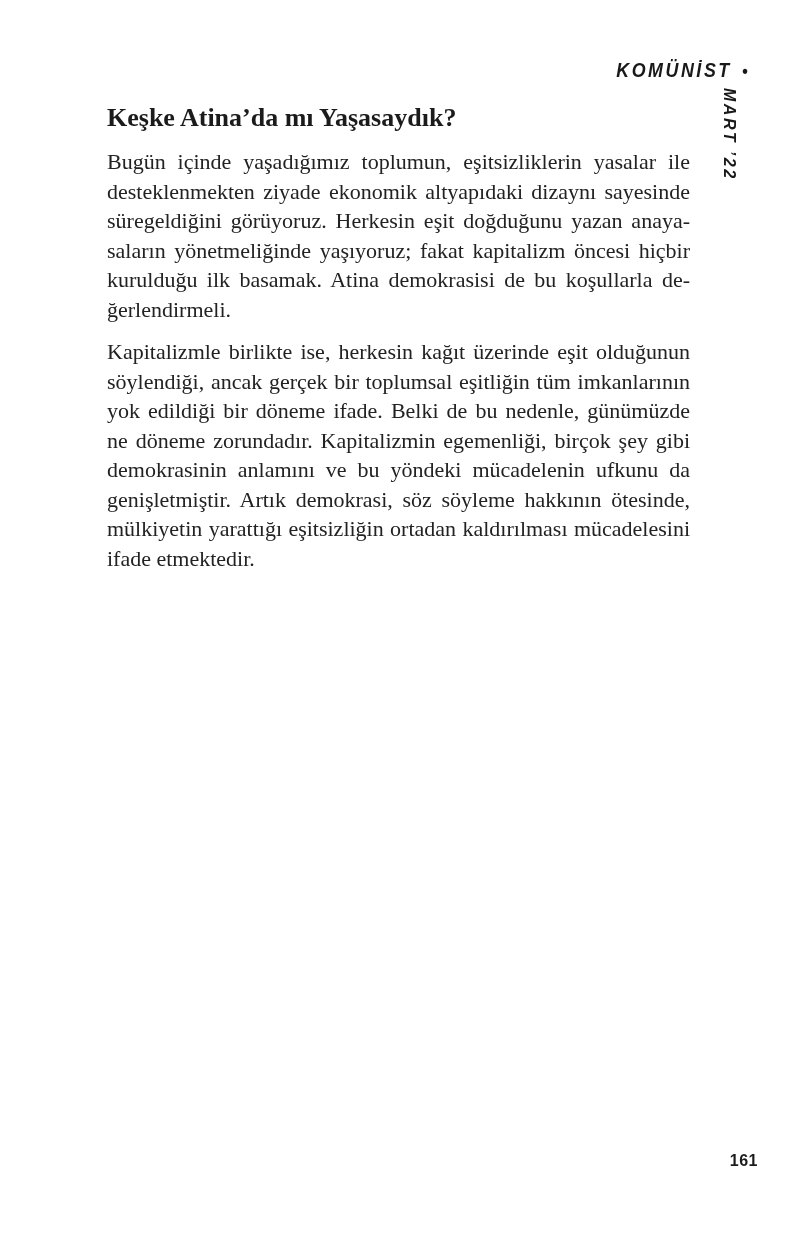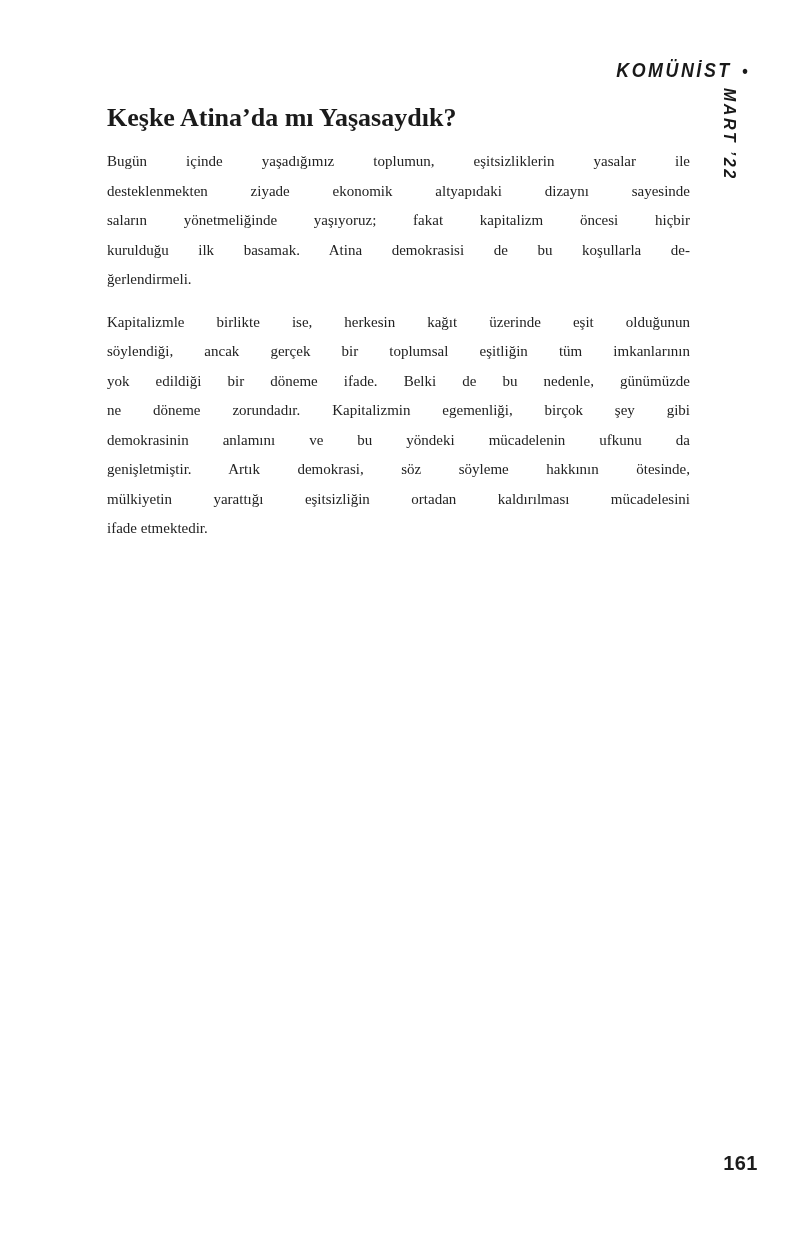--- a/index.html
+++ b/index.html
@@ -62,58 +62,59 @@
     font-weight: 700;
     font-size: 26px;
     line-height: 28px;
     margin: 0 0 15px 0;
     color: #1b1b1b;
   }
   .para {
     margin: 0 0 13px 0;
   }
   .line {
-    font-size: 15px;
+    font-size: 22px;
     line-height: 29.5px;
     text-align: justify;
     text-align-last: justify;
     color: #222222;
   }
   .line.last {
     text-align: right;
     text-align-last: left;
   }
 
   
   .page-number {
     position: absolute;
     top: 1152px;
     right: 40px;
     font-family: "Liberation Sans", sans-serif;
     font-weight: 700;
-    font-size: 20px;
+    font-size: 16px;
     color: #1c1c1c;
     letter-spacing: 0.5px;
   }
 </style>
 </head>
 <body>
 
 <div class="running-head">
   <span>KOMÜNİST</span><span class="bullet">•</span>
 </div>
 
 <div class="issue-vertical">MART ’22</div>
 
 <div class="content">
   <h1 class="article-heading">Keşke Atina’da mı Yaşasaydık?</h1>
   <div>
       <div class="para">
         <div class="line">Bugün içinde yaşadığımız toplumun, eşitsizliklerin yasalar ile</div>
         <div class="line">desteklenmekten ziyade ekonomik altyapıdaki dizaynı sayesinde</div>
+        <div class="line">süregeldiğini görüyoruz. Herkesin eşit doğduğunu yazan anaya-</div>
         <div class="line">saların yönetmeliğinde yaşıyoruz; fakat kapitalizm öncesi hiçbir</div>
         <div class="line">kurulduğu ilk basamak. Atina demokrasisi de bu koşullarla de-</div>
         <div class="line last">ğerlendirmeli.</div>
       </div>
       <div class="para">
         <div class="line">Kapitalizmle birlikte ise, herkesin kağıt üzerinde eşit olduğunun</div>
         <div class="line">söylendiği, ancak gerçek bir toplumsal eşitliğin tüm imkanlarının</div>
         <div class="line">yok edildiği bir döneme ifade. Belki de bu nedenle, günümüzde</div>
         <div class="line">ne döneme zorundadır. Kapitalizmin egemenliği, birçok şey gibi</div>
         <div class="line">demokrasinin anlamını ve bu yöndeki mücadelenin ufkunu da</div>

